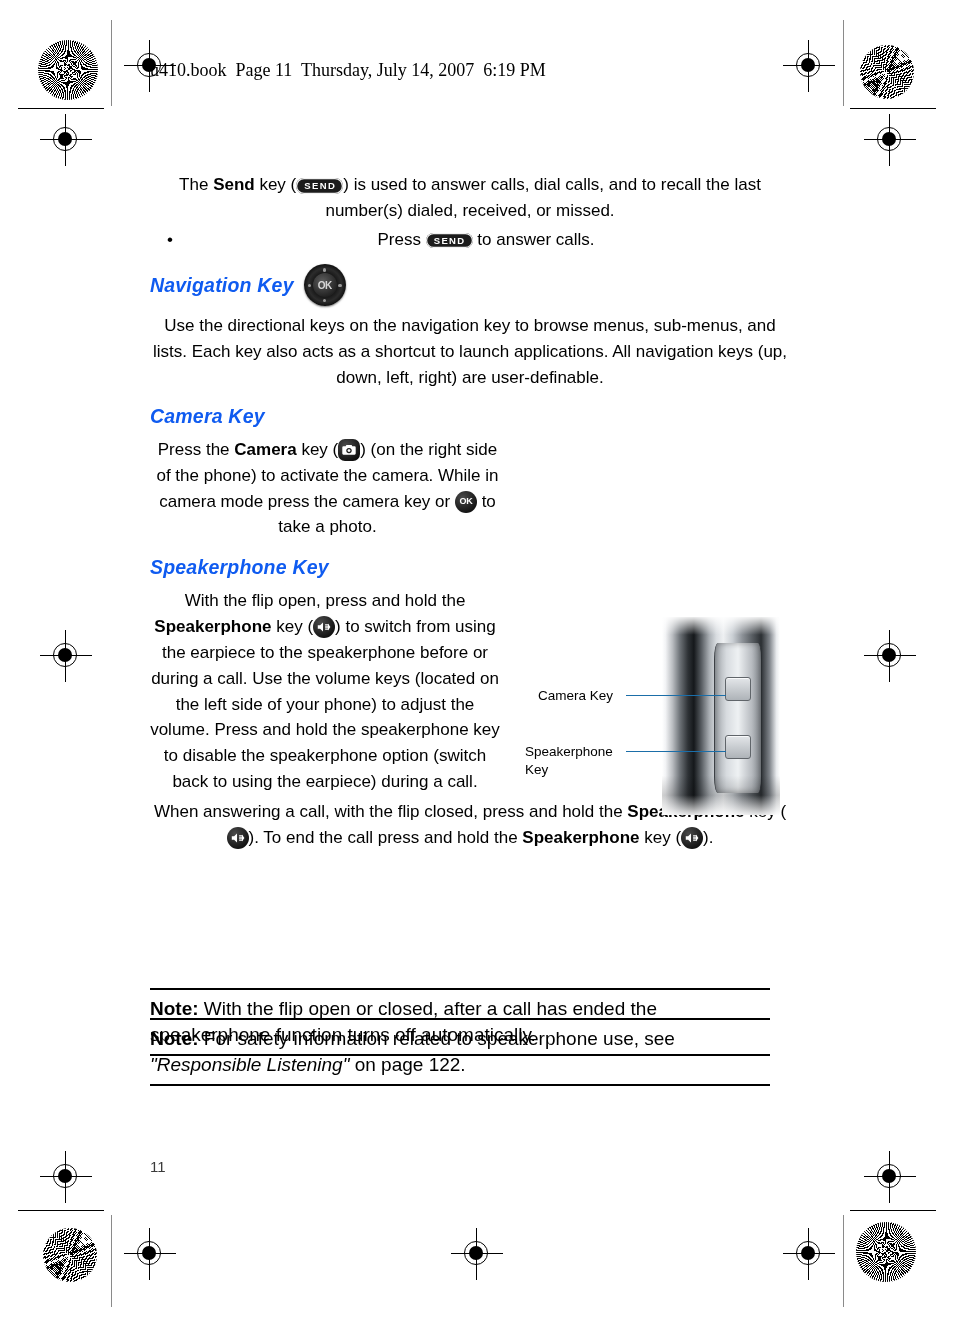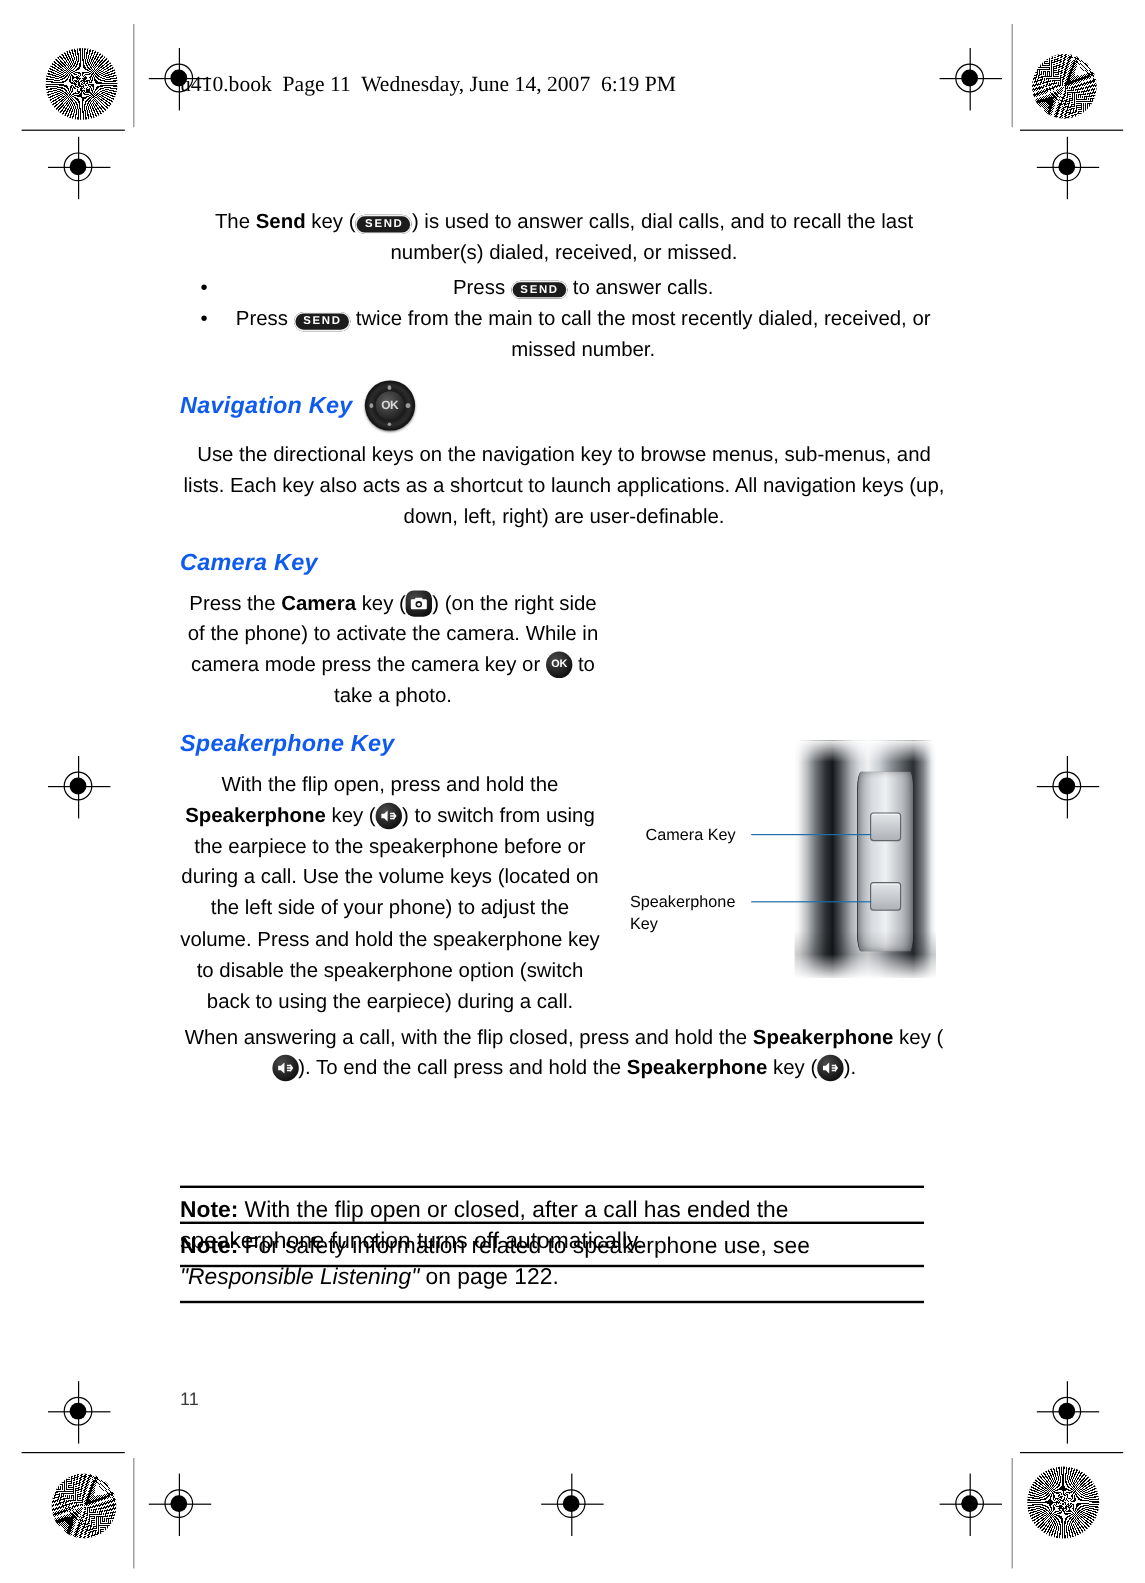--- a/index.html
+++ b/index.html
@@ -402,35 +402,32 @@
     <div class="ring"></div>
     <div class="dot"></div>
 </div>
 <div class="reg-target" style="left:787px; top:1232px;">
   <div class="vline"></div>
     <div class="hline"></div>
     <div class="ring"></div>
     <div class="dot"></div>
 </div>
 
-<div class="page-header">u410.book  Page 11  Wednesday, June 14, 2007  6:19 PM</div>
+<div class="page-header">u410.book  Page 11  Thursday, July 14, 2007  6:19 PM</div>
 
 <div class="content">
 
 
   <p class="body indent">
     <span>The </span><b>Send</b><span> key (</span><span class="ico key-send">SEND</span><span>) is used to answer calls, dial calls, and to recall the last number(s) dialed, received, or missed.</span>
   </p>
 
   <ul class="bullets">
     <li class="body">
       <span>Press </span><span class="ico key-send">SEND</span><span> to answer calls.</span>
-    </li>
-    <li class="body">
-      <span>Press </span><span class="ico key-send">SEND</span><span> twice from the main to call the most recently dialed, received, or missed number.</span>
     </li>
   </ul>
 
   <h2 class="sec tight" style="margin-top:12px;">
     <span>Navigation Key</span>
     <span class="navkey">
       <span class="nub n"></span>
         <span class="nub s"></span>
         <span class="nub w"></span>
         <span class="nub e"></span>

